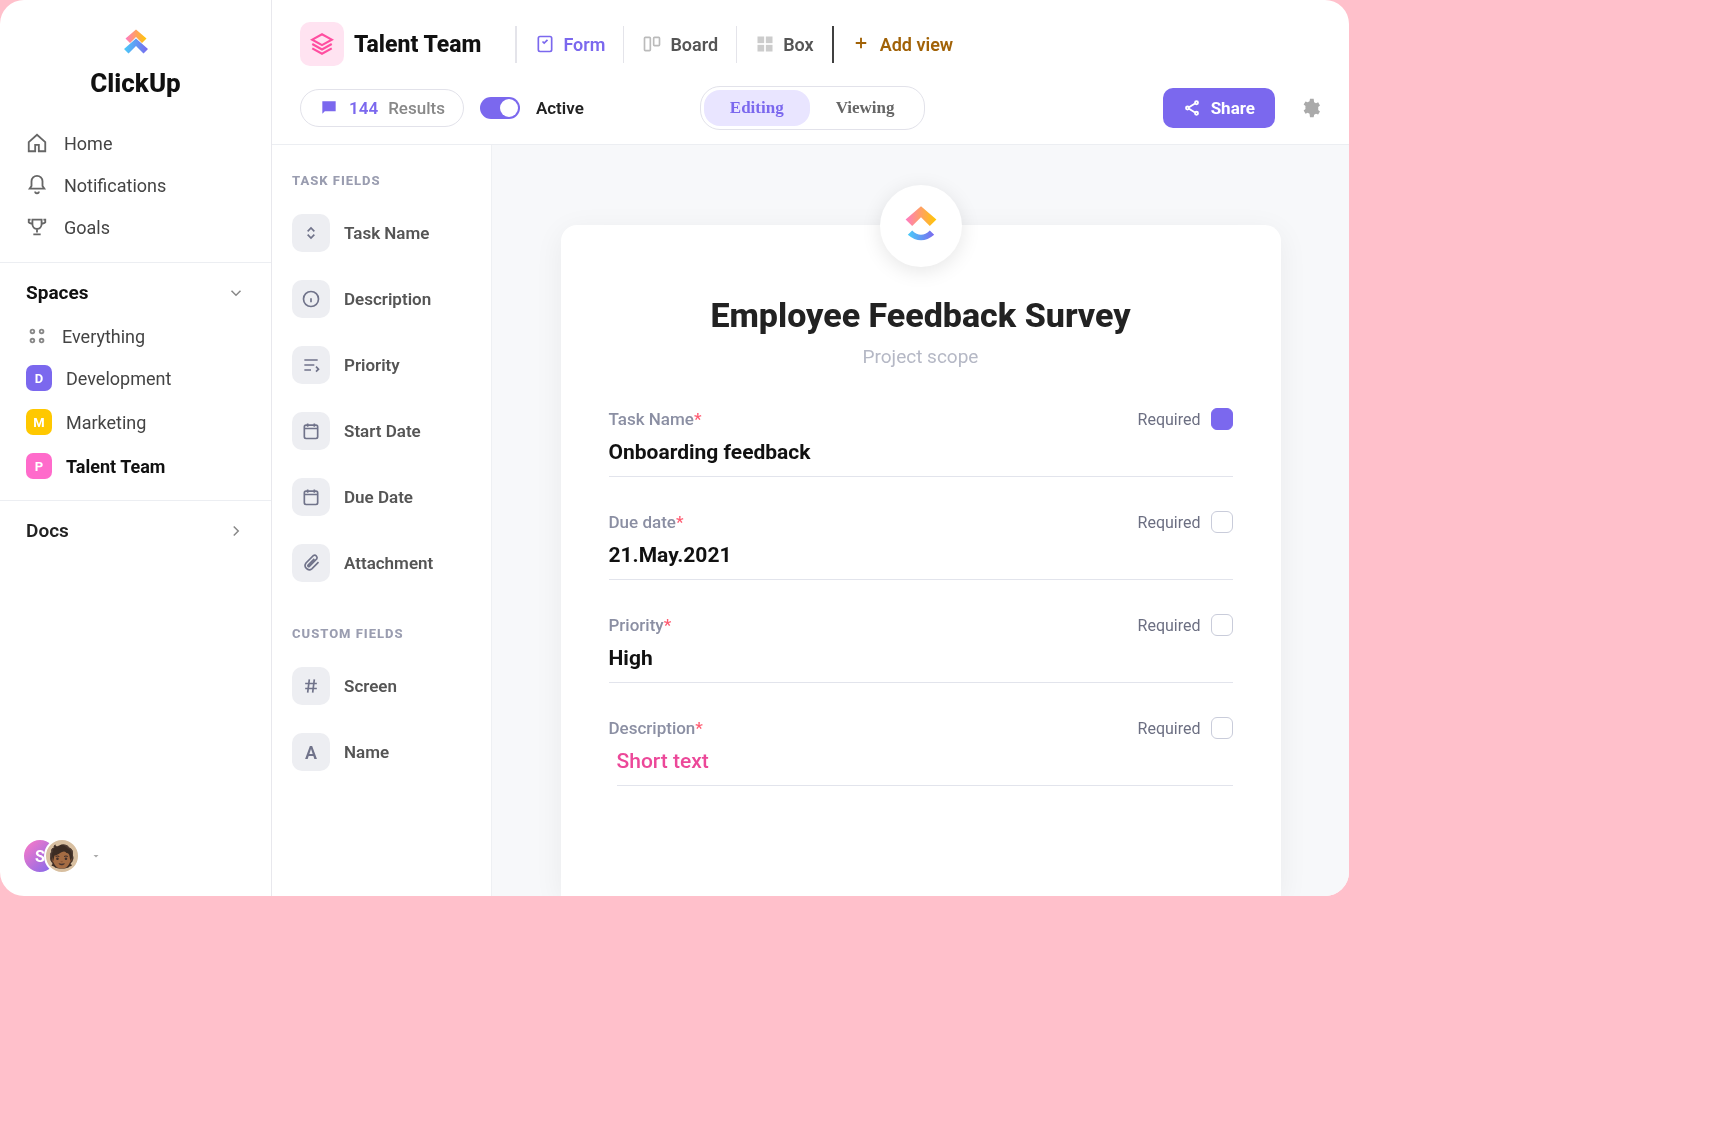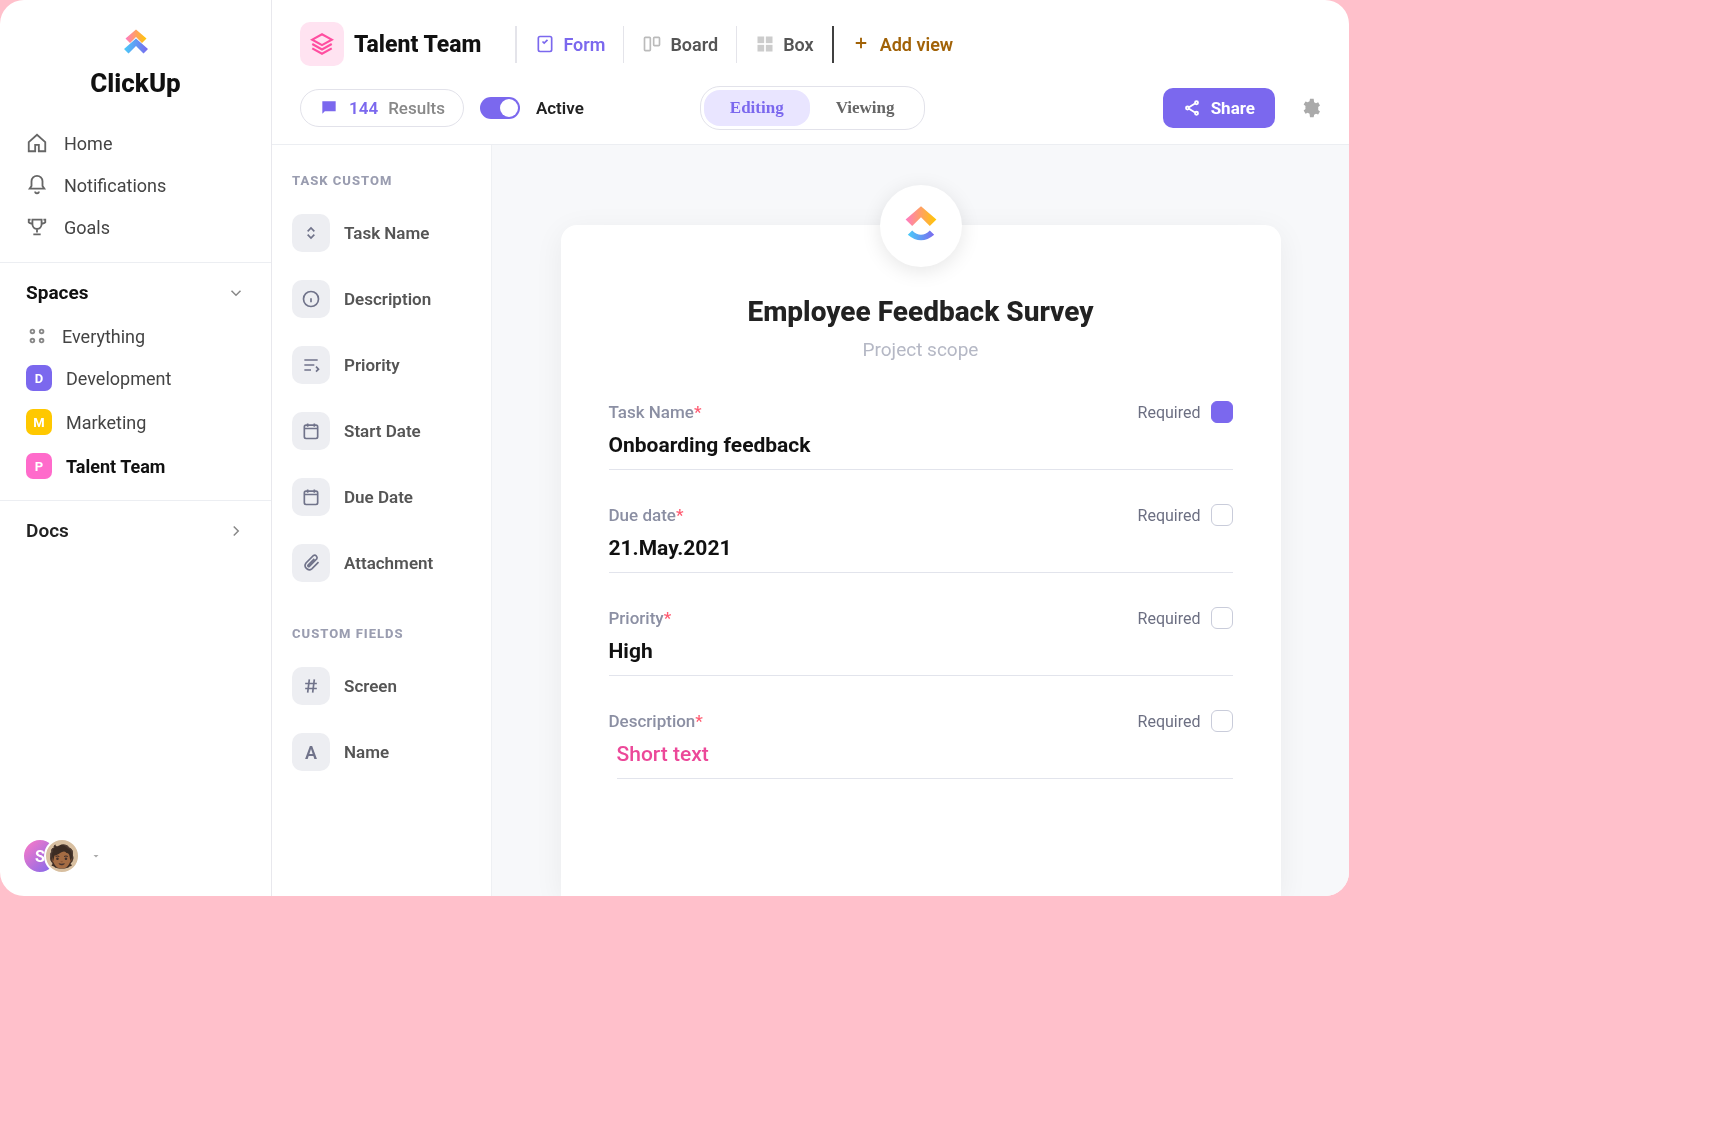--- a/index.html
+++ b/index.html
@@ -214,21 +214,21 @@
     position:relative;
     margin-top: 50px;
   }
   .form-logo {
     width:82px;height:82px;border-radius:50%;background:#fff;
     box-shadow:0 4px 20px rgba(0,0,0,.1);
     position:absolute; top:-40px; left:50%; transform:translateX(-50%);
     display:flex;align-items:center;justify-content:center;
   }
   .form-title {
-    text-align:center; font-size:28px; font-weight:800; color:#222;
+    text-align:center; font-size:34px; font-weight:800; color:#222;
     padding-top: 70px;
   }
   .form-subtitle {
     text-align:center; font-size:19px; color:#b5b8c5; margin-top:10px; margin-bottom:40px;
   }
   .form-field { margin-bottom: 34px; }
   .ff-head { display:flex; align-items:center; justify-content:space-between; }
   .ff-label { font-size:17px; color:#8b8fa3; font-weight:500;}
   .ff-label .star { color:#ff5c72; }
   .ff-req { display:flex; align-items:center; gap:10px; font-size:16px; color:#6c6f82;}
@@ -440,21 +440,21 @@
       <span class="gear">
         <svg viewBox="0 0 24 24" width="22" height="22" fill="currentColor">
             <path d="M12 8a4 4 0 100 8 4 4 0 000-8zm9 4a7 7 0 00-.1-1.2l2-1.6-2-3.4-2.4 1a7 7 0 00-2-1.2L16 2h-4l-.5 2.6a7 7 0 00-2 1.2l-2.4-1-2 3.4 2 1.6A7 7 0 007 12c0 .4 0 .8.1 1.2l-2 1.6 2 3.4 2.4-1c.6.5 1.3.9 2 1.2L12 22h4l.5-2.6c.7-.3 1.4-.7 2-1.2l2.4 1 2-3.4-2-1.6c.1-.4.1-.8.1-1.2z"></path>
           </svg>
       </span>
     </div>
 
     <div class="content">
 
       <div class="field-panel">
-        <div class="field-section-label">TASK CUSTOM</div>
+        <div class="field-section-label">TASK FIELDS</div>
 
         <div class="field-item">
           <div class="field-icon">
               <svg width="20" height="20" viewBox="0 0 24 24" fill="none" stroke="currentColor" stroke-width="2">
                 <path d="M8 14l4 4 4-4M8 10l4-4 4 4"></path>
               </svg>
             </div>
           <span class="field-label">Task Name</span>
         </div>
         <div class="field-item">

